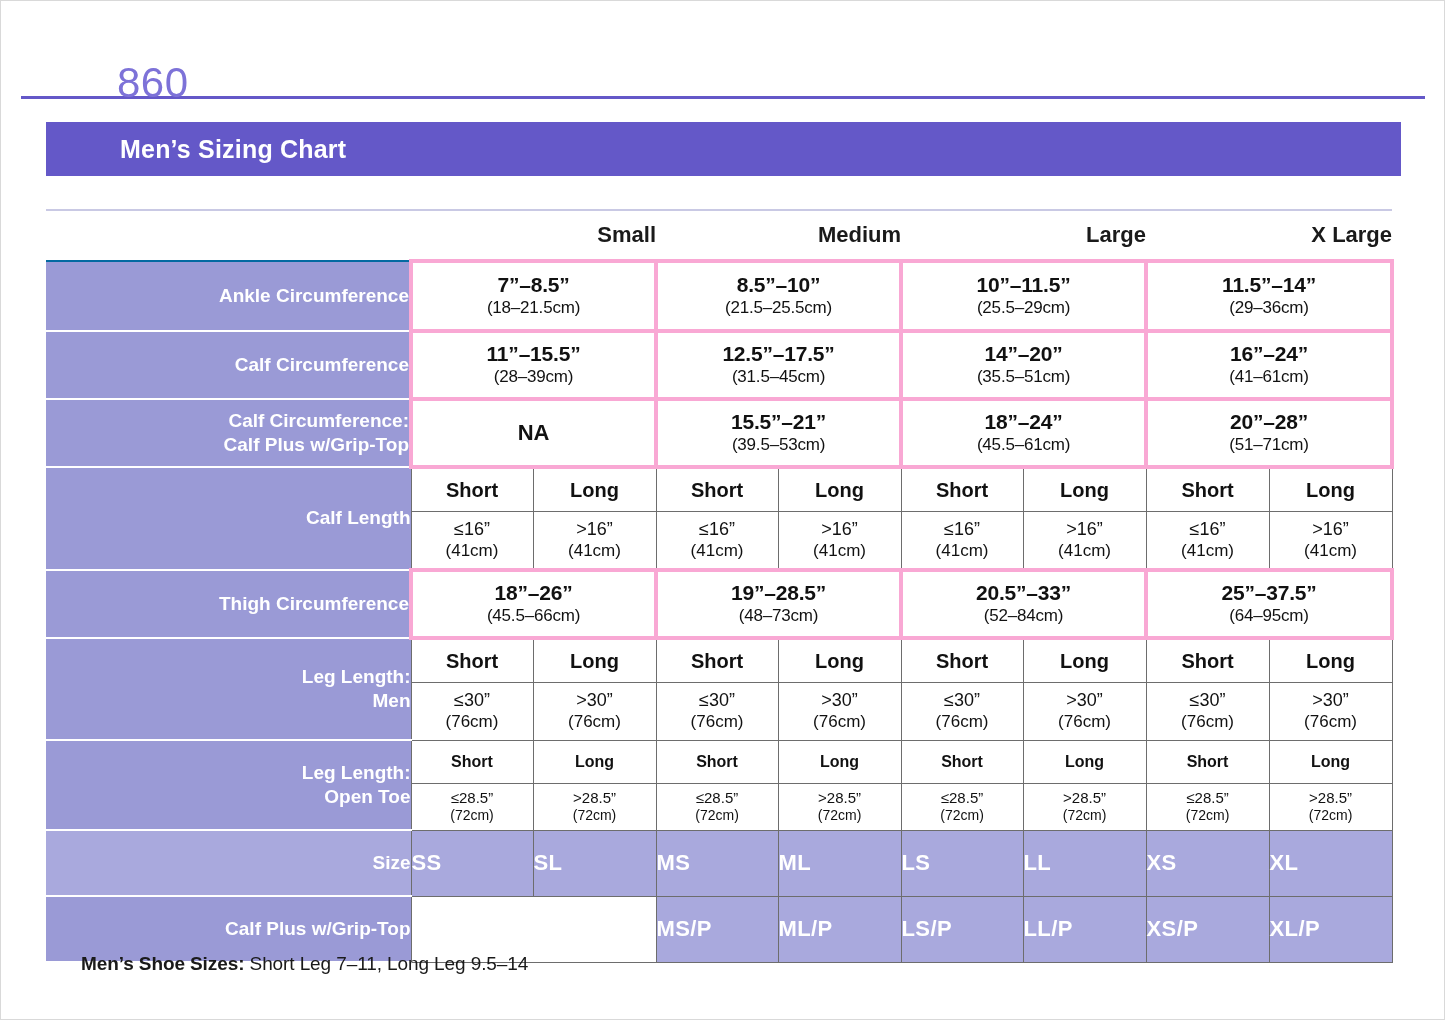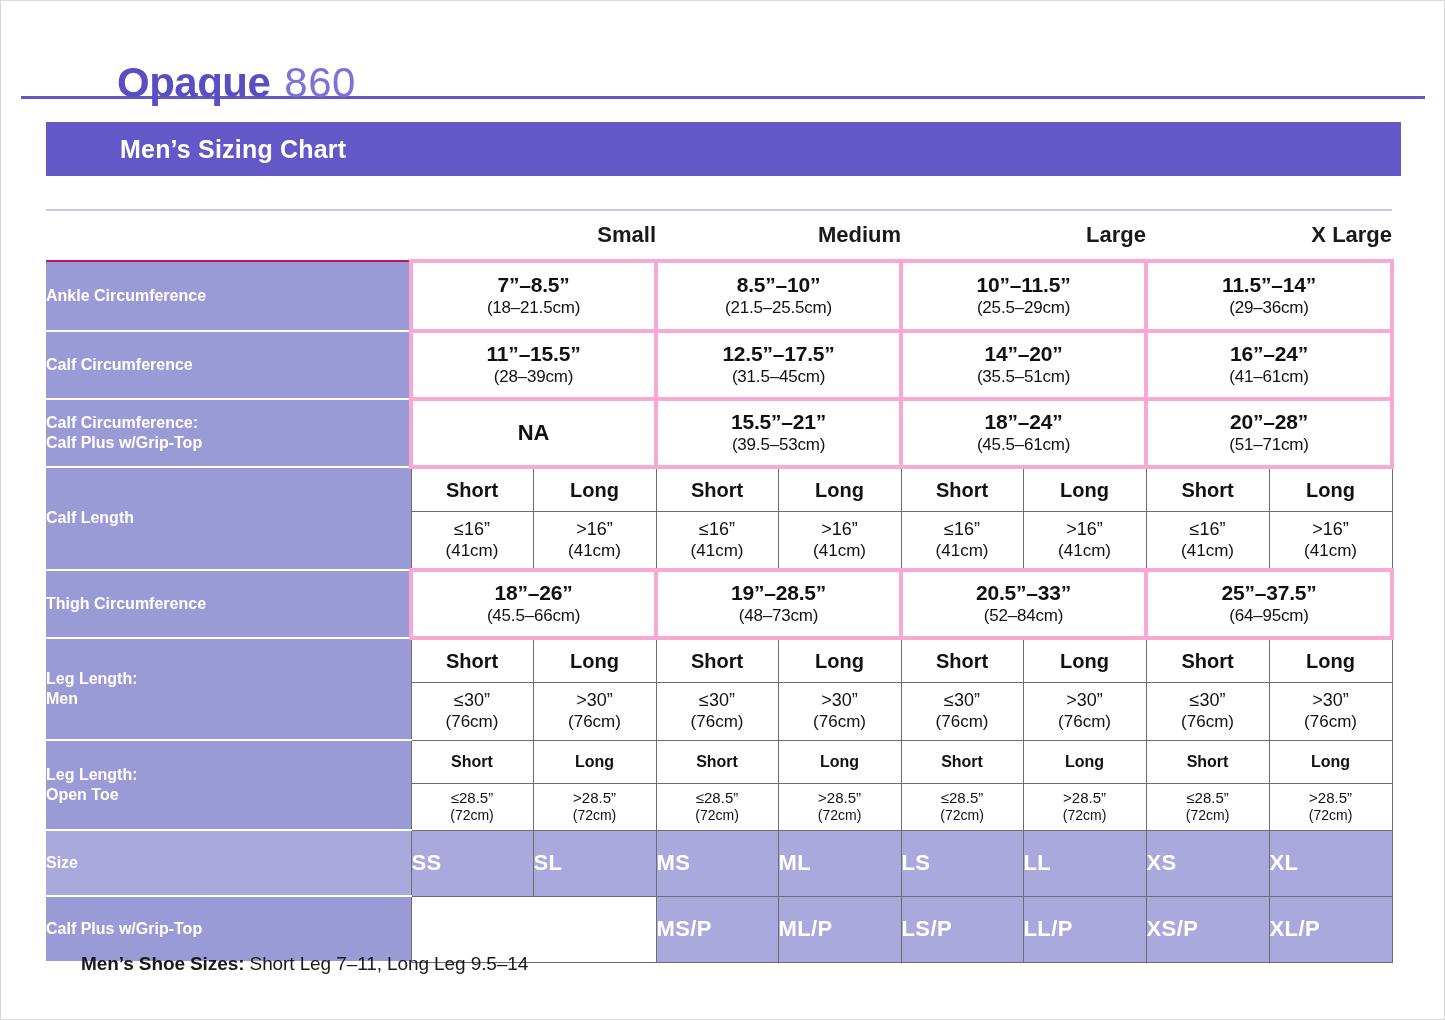--- a/index.html
+++ b/index.html
@@ -113,26 +113,26 @@
     vertical-align: middle;
   }
   .colhead-row td.blank {
     border-top: 2px solid #c9c9e4;
   }
 
   
   td.rowlabel {
     background: #9a9ad6;
     color: #ffffff;
-    font-size: 16px;
+    font-size: 19px;
     font-weight: 700;
     padding-left: 22px;
-    text-align: left;
+    text-align: right;
     vertical-align: middle;
-    border-top: 2px solid #be185d;
+    border-top: 2px solid #0369a1;
     border-bottom: 2px solid #ffffff;
     line-height: 1.28;
   }
   td.rowlabel.light {
     background: #a9a9dd;
   }
 
   
   td.data {
     border: 4px solid #f9a8d4;
@@ -224,21 +224,20 @@
     font-weight: 700;
   }
 </style>
 </head>
 <body>
 
 <div class="page">
 
   <div class="brand-header">
     <div class="brand-right">
-      <span class="brand-product">Opaque</span>
       <span class="brand-number">860</span>
     </div>
   </div>
 
   <div class="title-banner">
     <div class="title-banner-text">Men’s Sizing Chart</div>
   </div>
 
   <div class="table-wrap">
     <table class="sizing">

